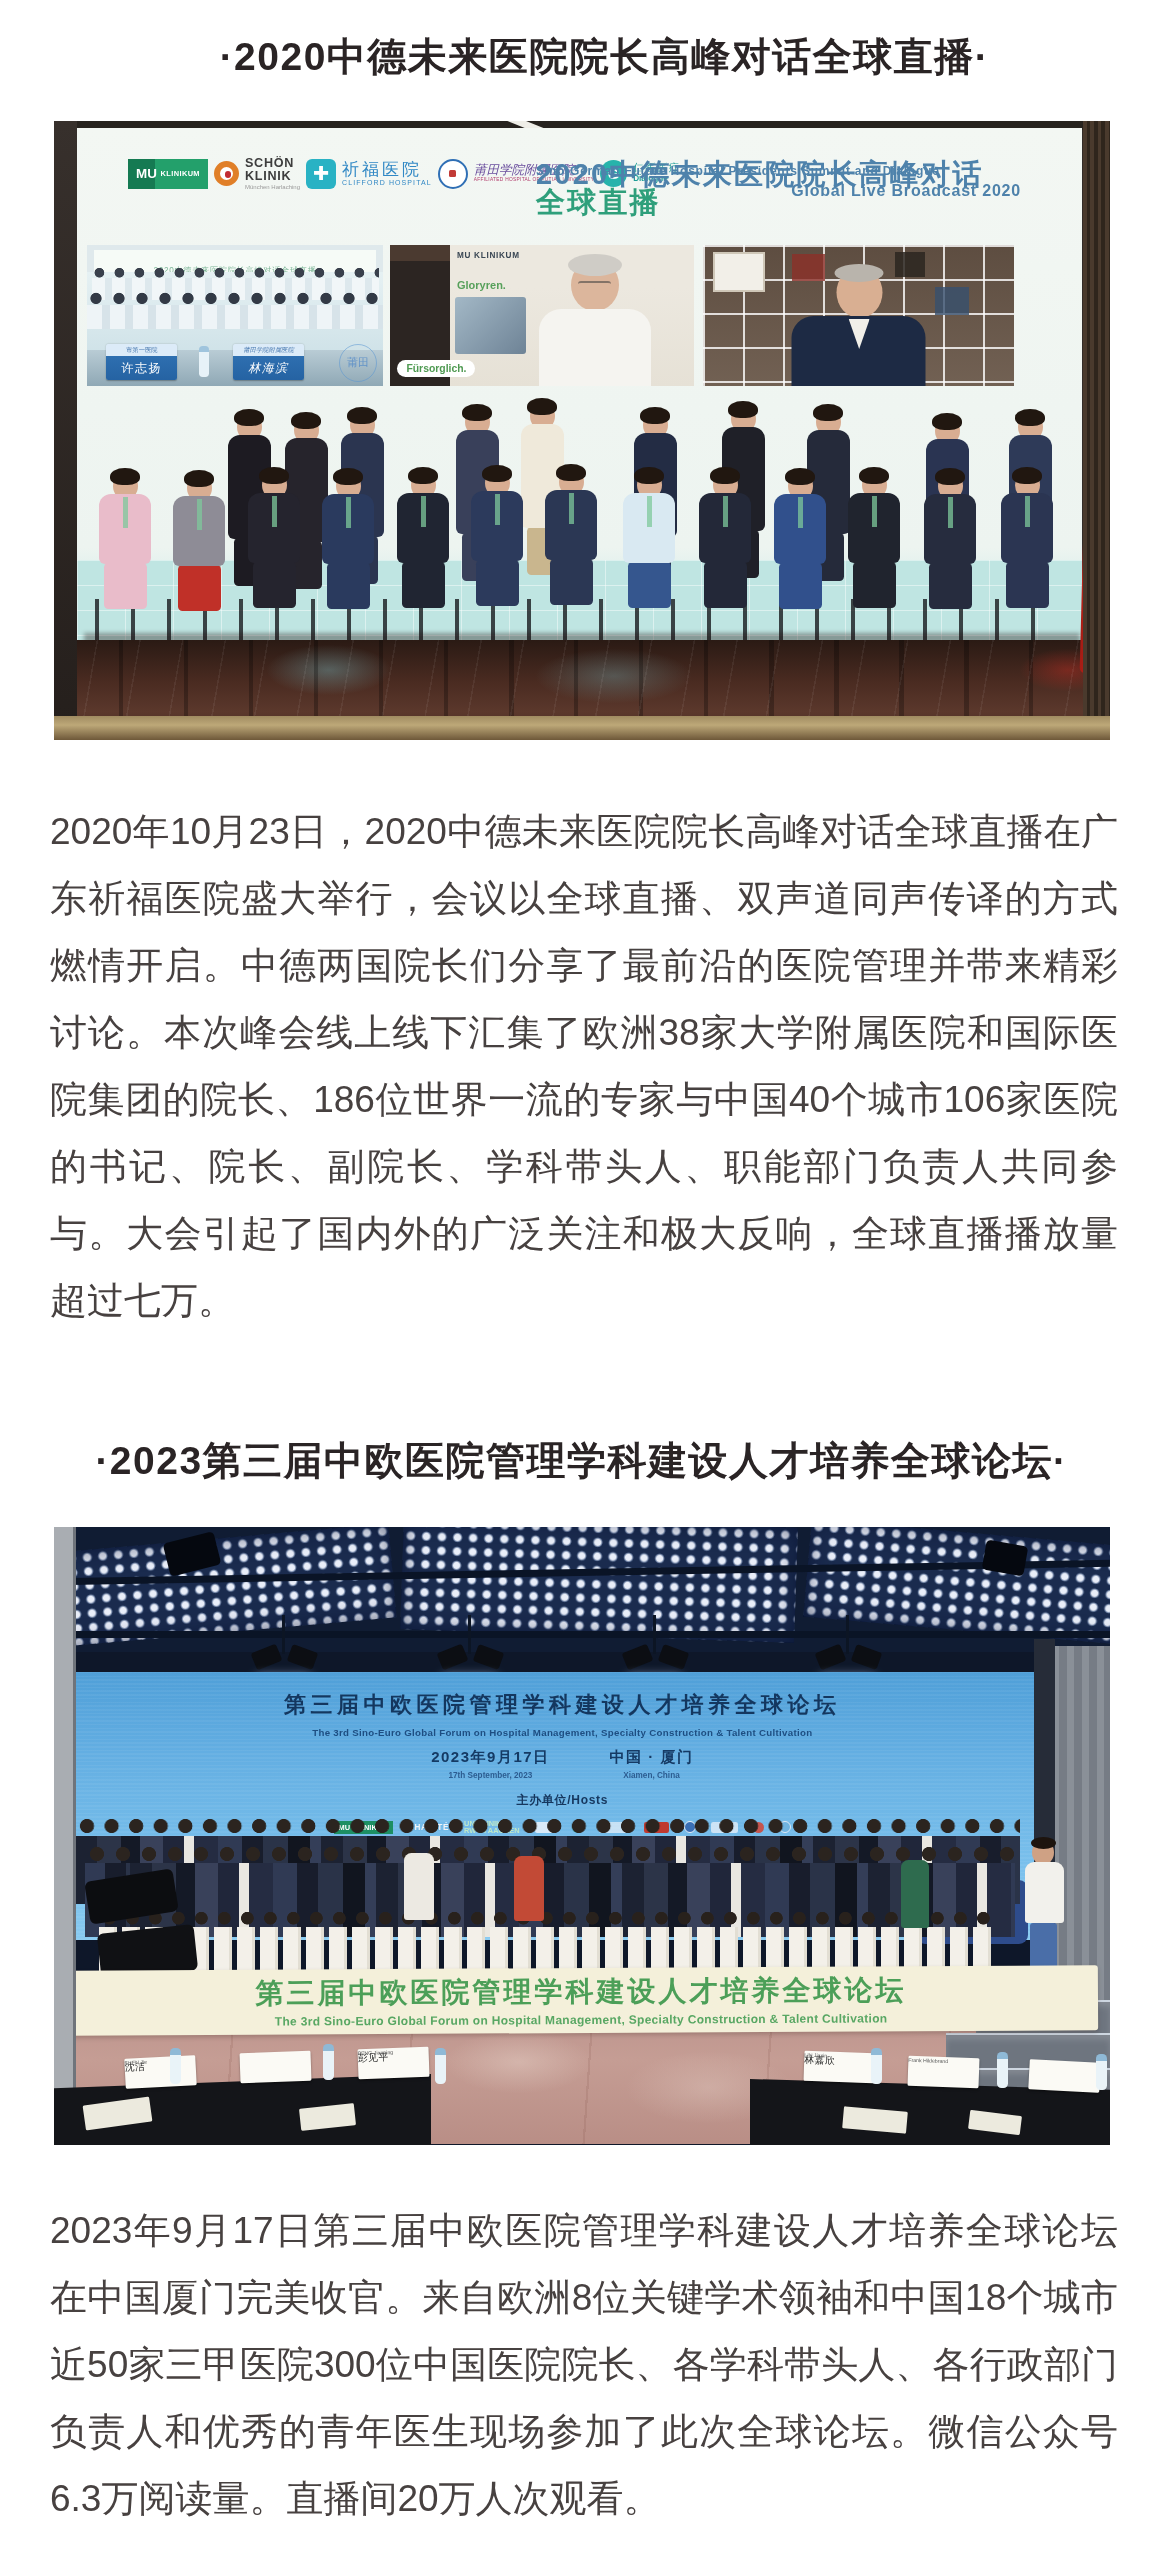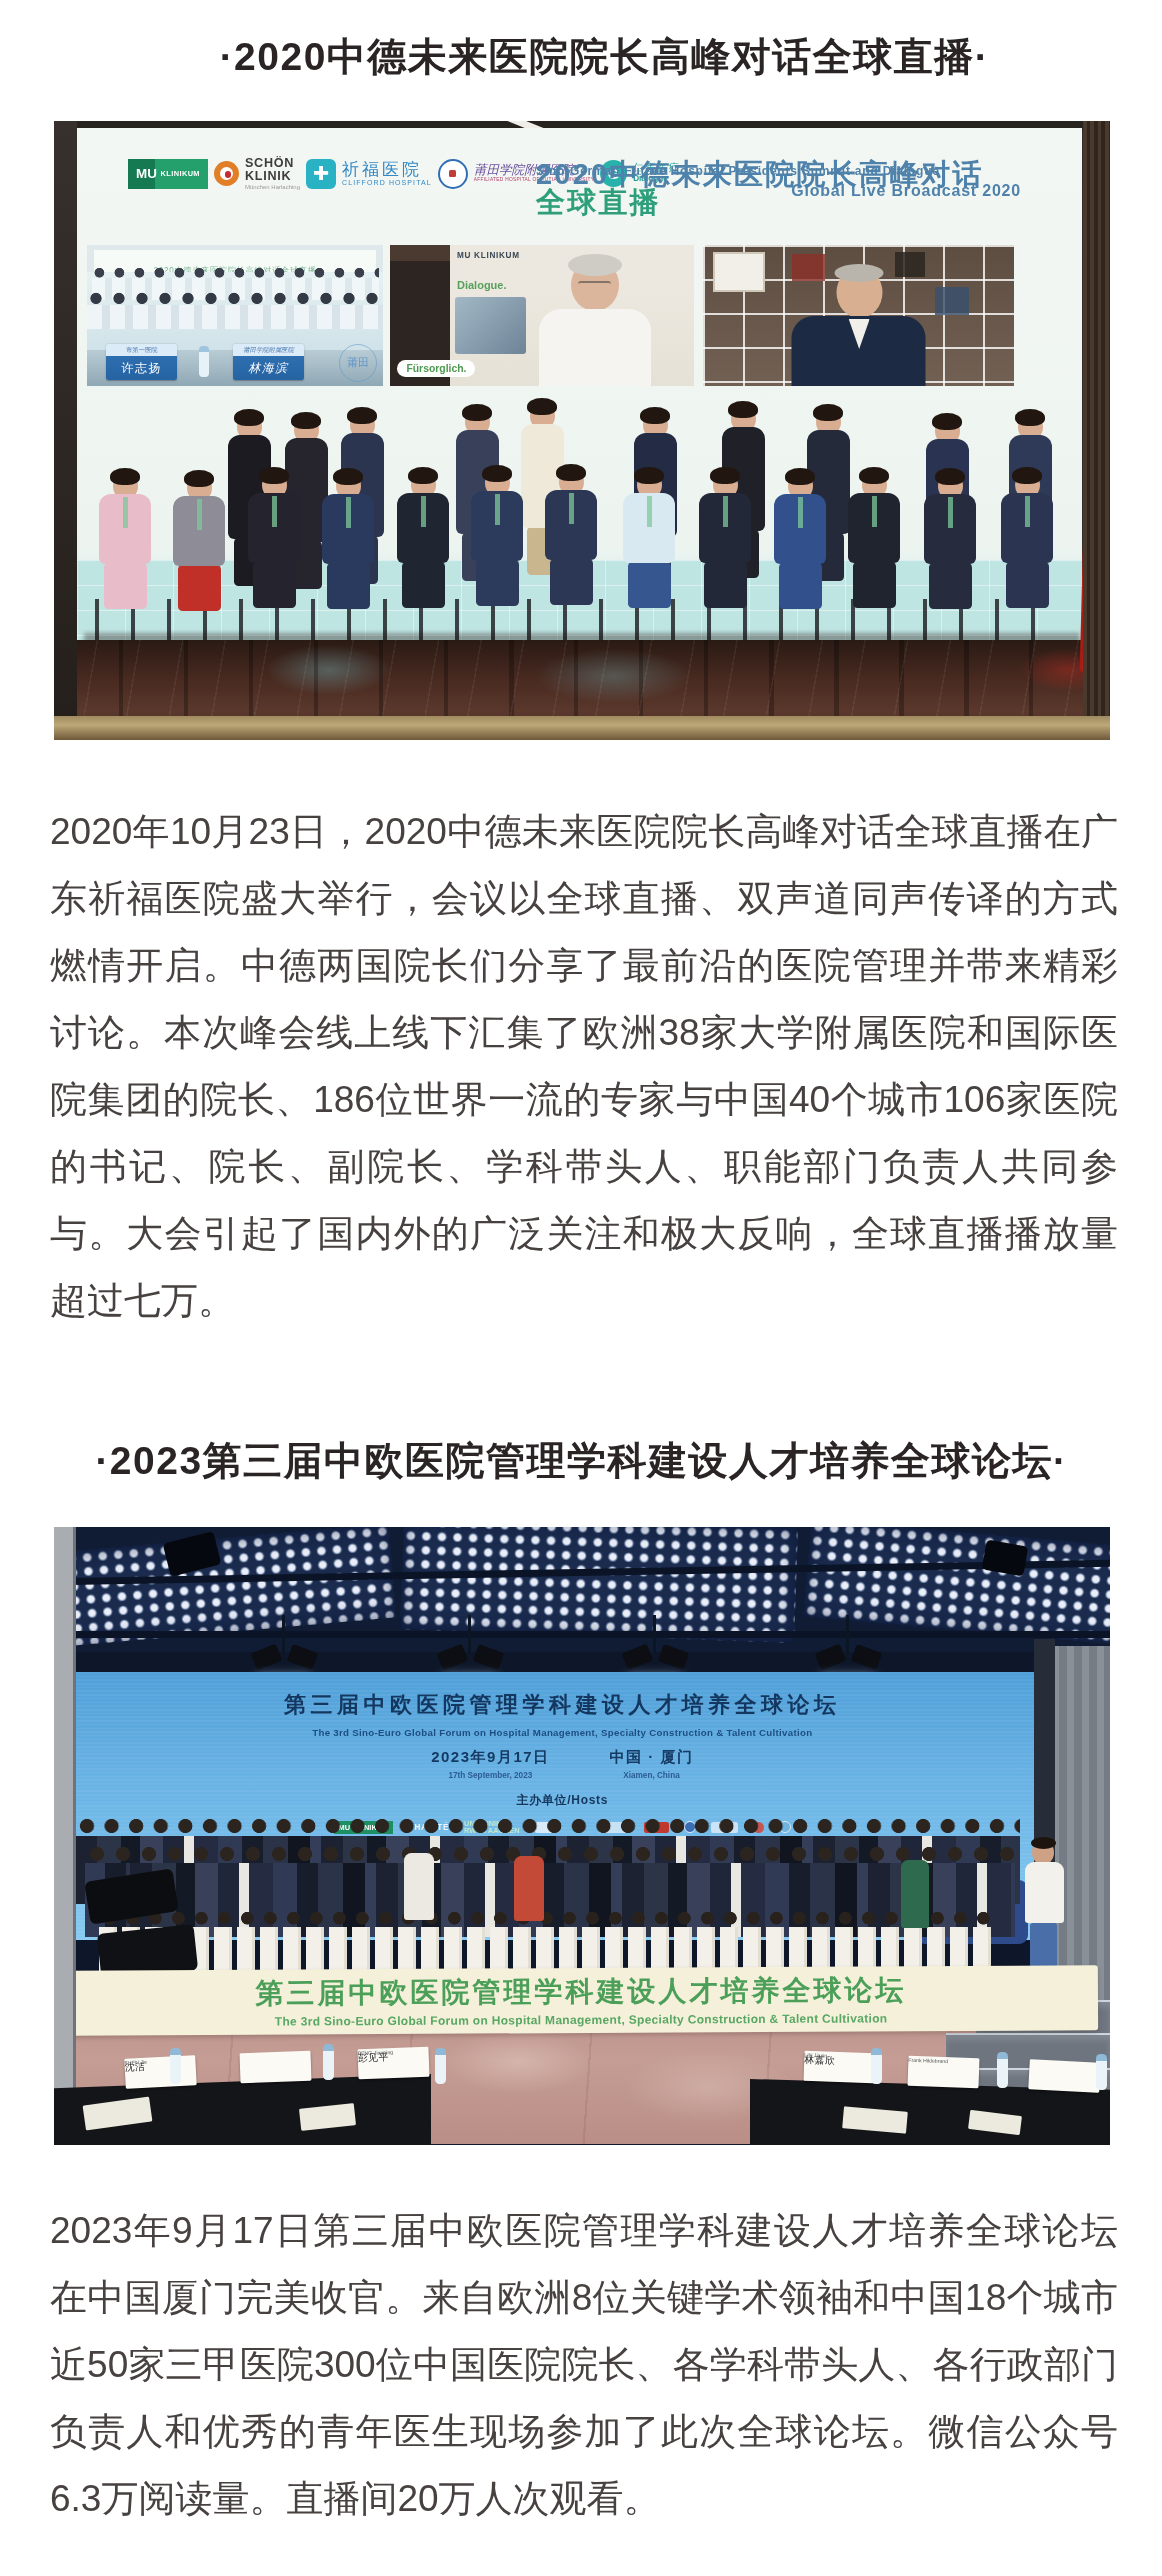--- a/index.html
+++ b/index.html
@@ -343,21 +343,21 @@
       </div>
       <div class="vpl-mark">
           <span>莆田</span>
         </div>
     </div>
 
     <div id="vpm" class="vp">
       <div class="vpm-bg"></div>
       <div class="vpm-woman"></div>
       <div class="vpm-brand">MU KLINIKUM</div>
-      <div class="vpm-gem">Dialogue.</div>
+      <div class="vpm-gem">Gloryren.</div>
       <div class="vpm-photo"></div>
       <div class="vpm-man">
         <div class="vpm-head"></div>
         <div class="vpm-shirt"></div>
       </div>
       <div class="vpm-pill">Fürsorglich.</div>
     </div>
 
     <div id="vpr" class="vp">
       <div class="vpr-bg"></div>

